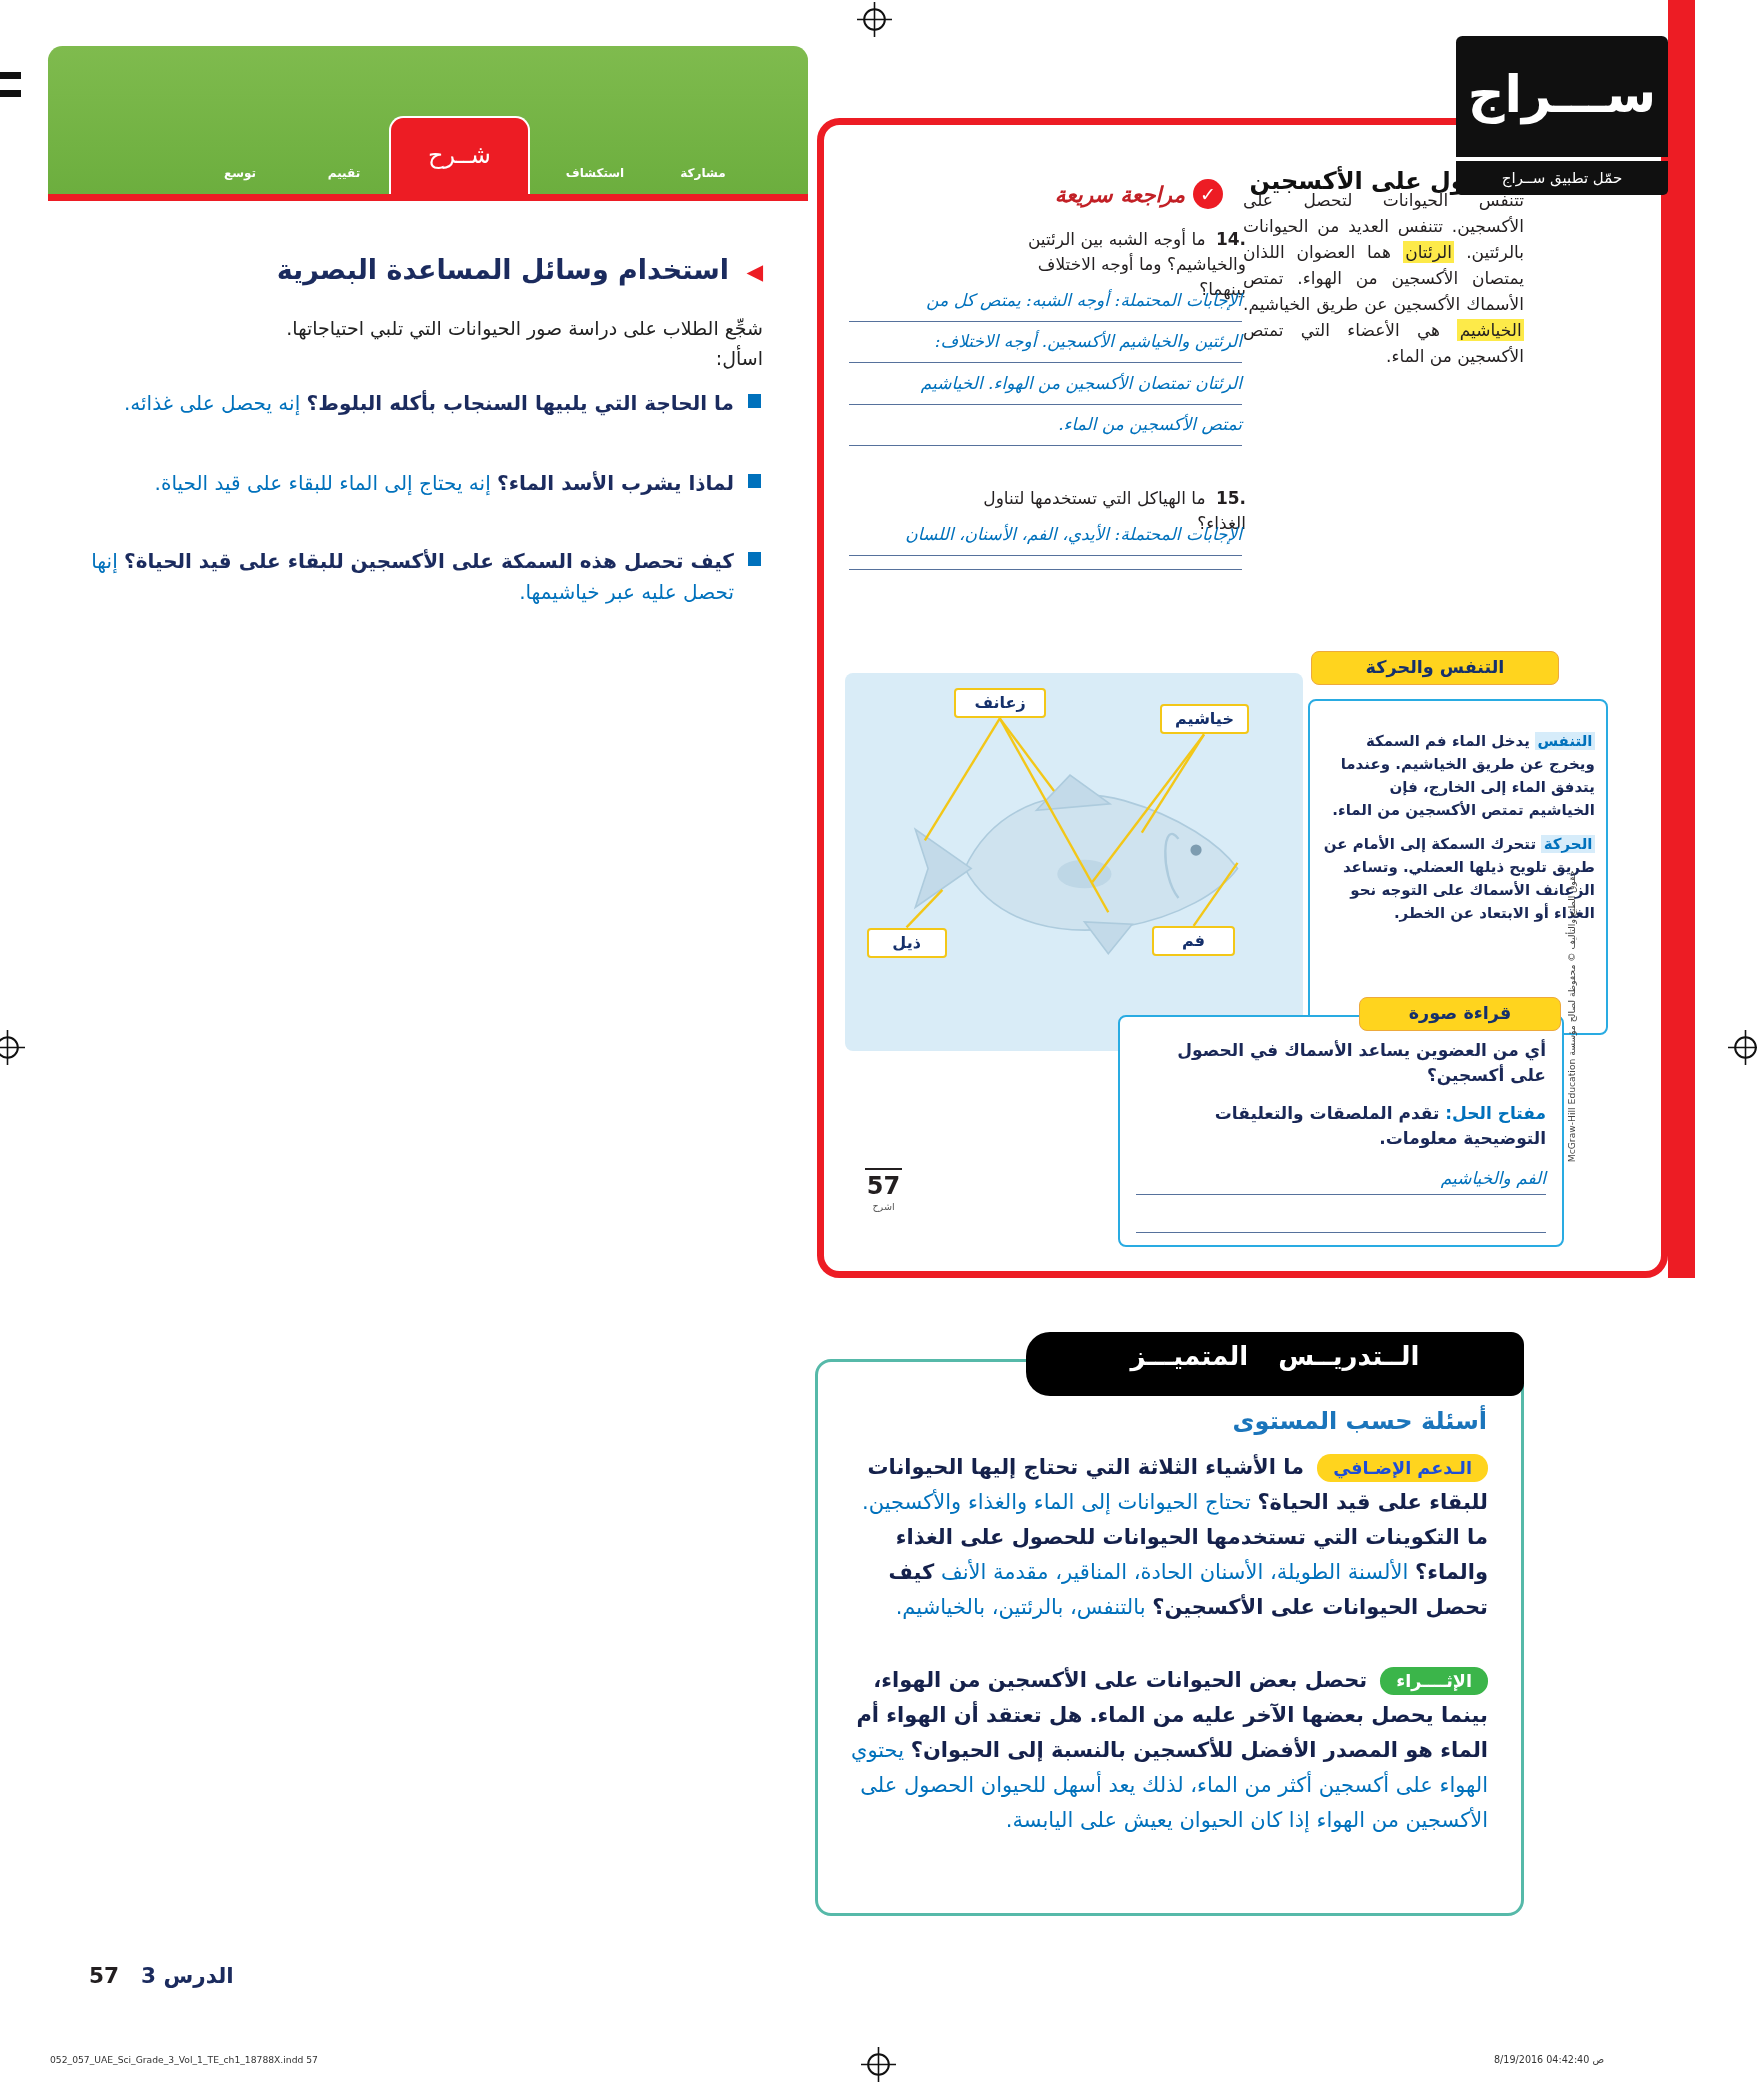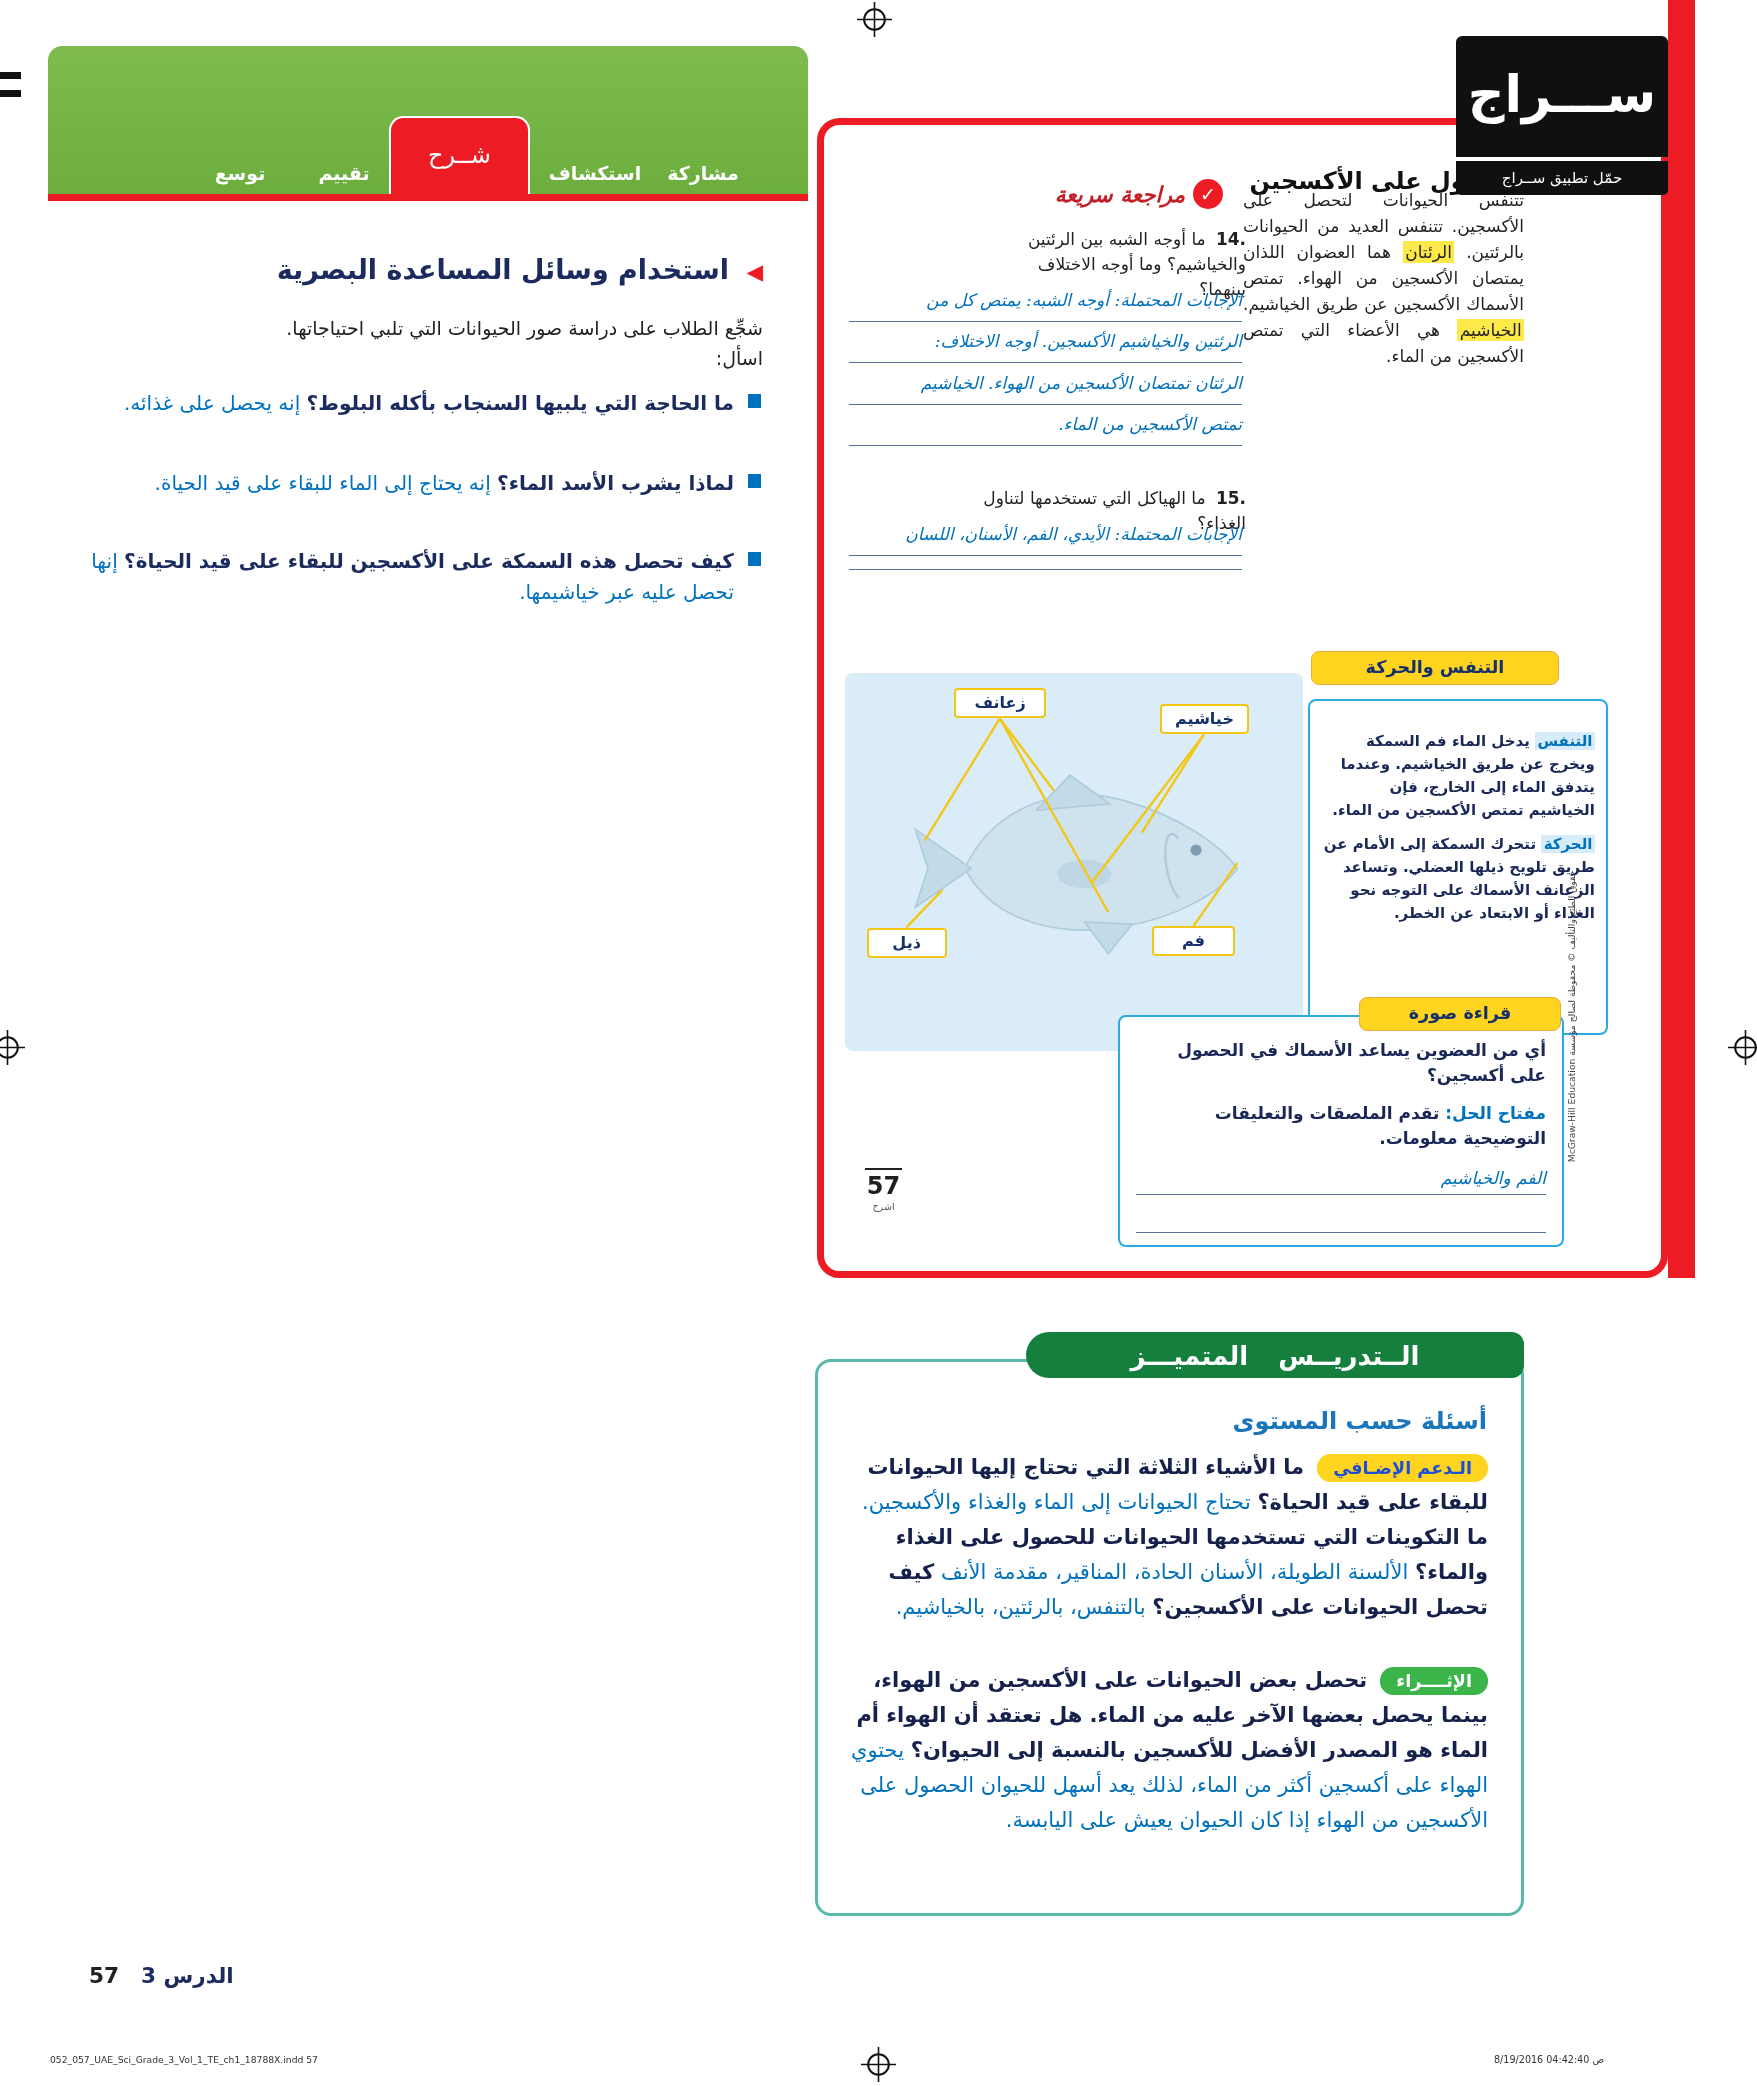--- a/index.html
+++ b/index.html
@@ -10,21 +10,21 @@
   .trim-bar{position:absolute;left:0;width:21px;height:7.2px;background:#111;}
   #tb1{top:72px;} #tb2{top:90px;}
   .regmark{position:absolute;width:35px;height:35px;z-index:50;}
   #rm-top{left:857px;top:2.4px;} #rm-left{left:-9.6px;top:1030px;}
   #rm-right{left:1728px;top:1030px;} #rm-bottom{left:861px;top:2047px;}
 
   
   .nav-bar{position:absolute;left:48px;top:46px;width:760px;height:149px;
     background:linear-gradient(#7fbb4e,#6cae3e);border-radius:14.4px 14.4px 0 0;z-index:8;}
   .nav-tab{position:absolute;bottom:3.2px;height:37px;line-height:37px;text-align:center;
-    color:#fff;font-weight:bold;font-size:19px;letter-spacing:0.8px;}
+    color:#fff;font-weight:bold;font-size:12px;letter-spacing:0.8px;}
   #tab-0{left:144px;width:96px;} #tab-1{left:248px;width:96px;}
   #tab-3{left:483px;width:128px;} #tab-4{left:591px;width:128px;}
   .nav-tab-active{position:absolute;left:341px;top:70px;width:141px;height:78px;background:#ed1c24;
     border:2.4px solid #fff;border-bottom:none;border-radius:14.4px 14.4px 0 0;color:#fff;
     font-weight:normal;font-size:24px;text-align:center;line-height:75px;}
   .nav-underbar{position:absolute;left:48px;top:194px;width:760px;height:7.2px;background:#ed1c24;z-index:8;}
 
   
   .siraj{position:absolute;left:1456px;top:36px;width:212px;z-index:40;}
   .siraj-main{height:121px;background:#101010;border-radius:6.4px 6.4px 0 0;color:#fff;
@@ -109,21 +109,21 @@
   .t-bullet{position:absolute;left:88px;width:675px;direction:rtl;text-align:right;
     font-size:20px;line-height:31px;padding-right:29px;}
   .t-bullet .sq{position:absolute;right:1.6px;top:6.4px;width:13.6px;height:13.6px;background:#0071bc;}
   .t-bullet .tq{font-weight:bold;color:#1b2b5e;}
   .t-bullet .ta{color:#0071bc;}
   #t-b1{top:388px;} #t-b2{top:468px;} #t-b3{top:546px;}
 
   
   .diff-box{position:absolute;left:815px;top:1359px;width:709px;height:557px;border:3.2px solid #56b9a9;
     border-radius:16px;background:#fff;z-index:5;}
-  .diff-header{position:absolute;left:1026px;top:1332px;width:498px;height:46px;background:#15803d;
+  .diff-header{position:absolute;left:1026px;top:1332px;width:498px;height:64px;background:#000000;
     border-radius:24px 12.8px 12.8px 24px;color:#fff;font-weight:bold;font-size:26px;line-height:48px;
     text-align:center;word-spacing:21px;z-index:6;direction:rtl;}
   .diff-sub{position:absolute;left:1118px;top:1407px;width:369px;direction:rtl;text-align:right;
     color:#1b75bb;font-weight:bold;font-size:24px;z-index:6;}
   .diff-para{position:absolute;left:851px;width:637px;direction:rtl;text-align:right;
     font-size:21px;line-height:35px;color:#15214b;z-index:6;}
   #diff-p1{top:1450px;} #diff-p2{top:1663px;}
   .dlabel{display:inline-block;border-radius:13.6px;font-size:17.6px;font-weight:bold;padding:1.6px 16px;
     line-height:24px;vertical-align:middle;margin-left:6.4px;}
   .dlabel-support{background:#ffd41e;color:#1d4ed8;}

